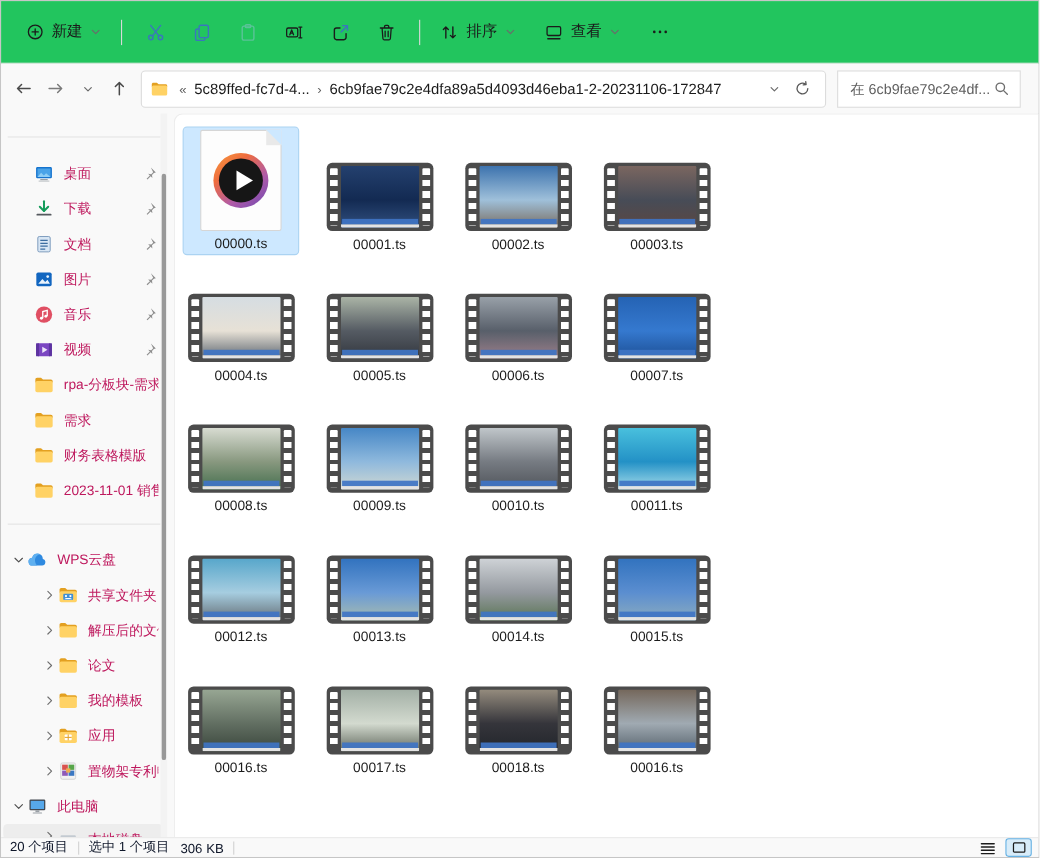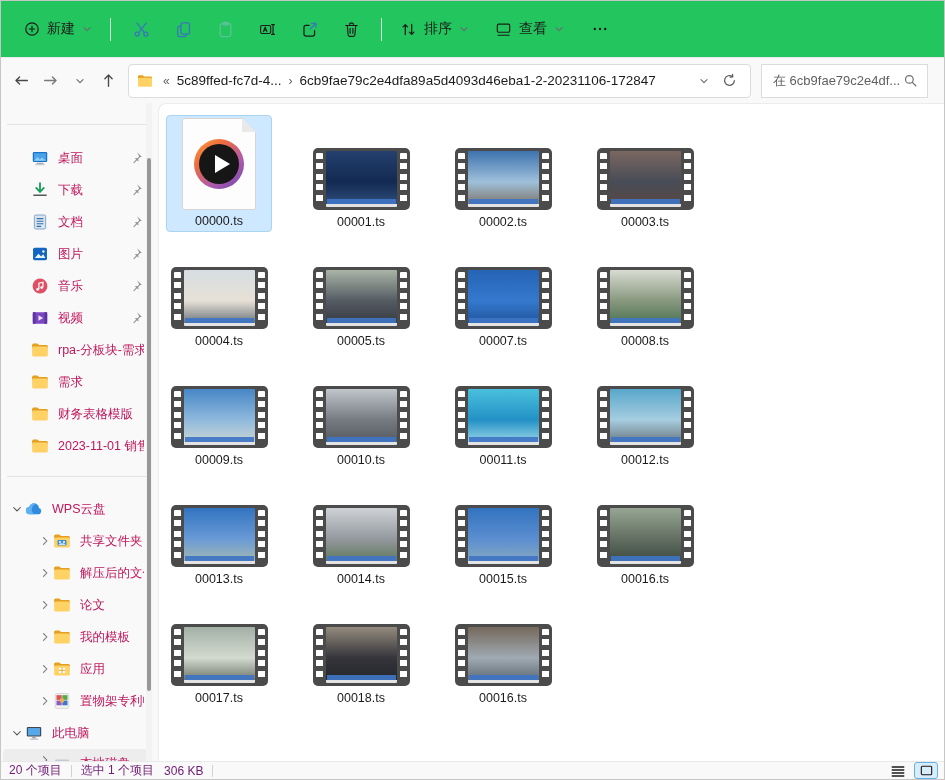--- a/index.html
+++ b/index.html
@@ -45,21 +45,21 @@
   .side-row.partial{background:#ededed;height:14px;overflow:hidden;align-items:flex-start}
   .side-row.partial .sicon,.side-row.partial .chev{margin-top:5px}
   .side-row.partial .slabel{margin-top:6px}
   .side-scroll-track{position:absolute;right:6px;top:0;width:6px;bottom:0;background:#f3f3f3}
   .side-scroll-thumb{position:absolute;right:7px;top:55px;width:4px;height:533px;background:#989898;border-radius:2px}
 
   
   .content{position:absolute;left:157px;top:102px;right:0;bottom:18px;background:#fff;
            border-top-left-radius:8px;border-left:1px solid #ececec;border-top:1px solid #ececec;box-sizing:border-box}
   .grid{position:absolute;left:7px;top:11px;display:grid;grid-template-columns:repeat(4,106px);
-        grid-auto-rows:119px;column-gap:36px}
+        grid-auto-rows:119px;column-gap:20px}
   .tile{width:106px;height:117px;display:flex;flex-direction:column;align-items:center;
         justify-content:flex-end;padding-bottom:2px;border-radius:4px;box-sizing:border-box}
   .tile.sel{background:#cde8ff;border:1px solid #abd3f2}
   .file-label{font-size:12.5px;color:#1b1b1b;line-height:15px}
 
   
   .strip{width:97px;height:62px;background:#4b4b4b;border-radius:5px;position:relative;
          box-sizing:border-box;padding:3px 13px;margin-bottom:5px;flex:none}
   .strip::before,.strip::after{content:"";position:absolute;top:5px;bottom:5px;width:7px;
          background-image:repeating-linear-gradient(180deg,#fff 0 6px,transparent 6px 10.4px);border-radius:1px}
@@ -76,21 +76,21 @@
        border-bottom:14px solid #e9e9e9;border-right:14px solid #cde8ff}
   .play{position:absolute;left:50%;top:50%;transform:translate(-50%,-50%);width:50px;height:50px;border-radius:50%;
         background:linear-gradient(140deg,#f5913e 8%,#ef6c3d 30%,#b05ba8 65%,#7a4bb0 92%);
         display:flex;align-items:center;justify-content:center}
   .play .disc{position:absolute;left:5px;top:5px;width:40px;height:40px;border-radius:50%;background:#161616}
   .play .tri{position:relative;z-index:1;width:0;height:0;border-left:15px solid #fff;
              border-top:9px solid transparent;border-bottom:9px solid transparent;margin-left:6px}
 
   
   .statusbar{position:absolute;left:0;right:0;bottom:0;height:18px;display:flex;align-items:center;
-             font-size:12px;color:#701a75;background:#f9f9f9;border-top:1px solid #e9e9e9;
+             font-size:12px;color:#0f172a;background:#f9f9f9;border-top:1px solid #e9e9e9;
              padding:0 6px 0 8px;box-sizing:border-box}
   .vdiv{width:1px;height:12px;background:#d2d2d2;margin:0 9px}
   .status-gap{width:10px}
   .view-toggle{width:24px;height:17px;display:flex;align-items:center;justify-content:center;border:none;
                background:transparent;border-radius:3px;margin-left:4px}
   .view-toggle.on{background:#d8ecf9;border:1px solid #66b1e3;box-sizing:border-box}
 </style>
 </head>
 <body>
 
@@ -601,20 +601,29 @@
           <div class="file-label">00004.ts</div>
         </div>
         <div class="tile">
           <div class="strip">
             <div class="frame" style="background:linear-gradient(180deg,#aab4a6 0%,#555b63 55%,#33373e 100%)">
               <div class="cap"></div>
               <div class="wbar"></div>
             </div>
           </div>
           <div class="file-label">00005.ts</div>
+        </div>
+        <div class="tile">
+          <div class="strip">
+            <div class="frame" style="background:linear-gradient(180deg,#98a0a8 0%,#585f6a 55%,#9c7f8a 100%)">
+              <div class="cap"></div>
+              <div class="wbar"></div>
+            </div>
+          </div>
+          <div class="file-label">00006.ts</div>
         </div>
         <div class="tile">
           <div class="strip">
             <div class="frame" style="background:linear-gradient(180deg,#2563b4 0%,#3579cf 55%,#1d5096 100%)">
               <div class="cap"></div>
               <div class="wbar"></div>
             </div>
           </div>
           <div class="file-label">00007.ts</div>
         </div>

